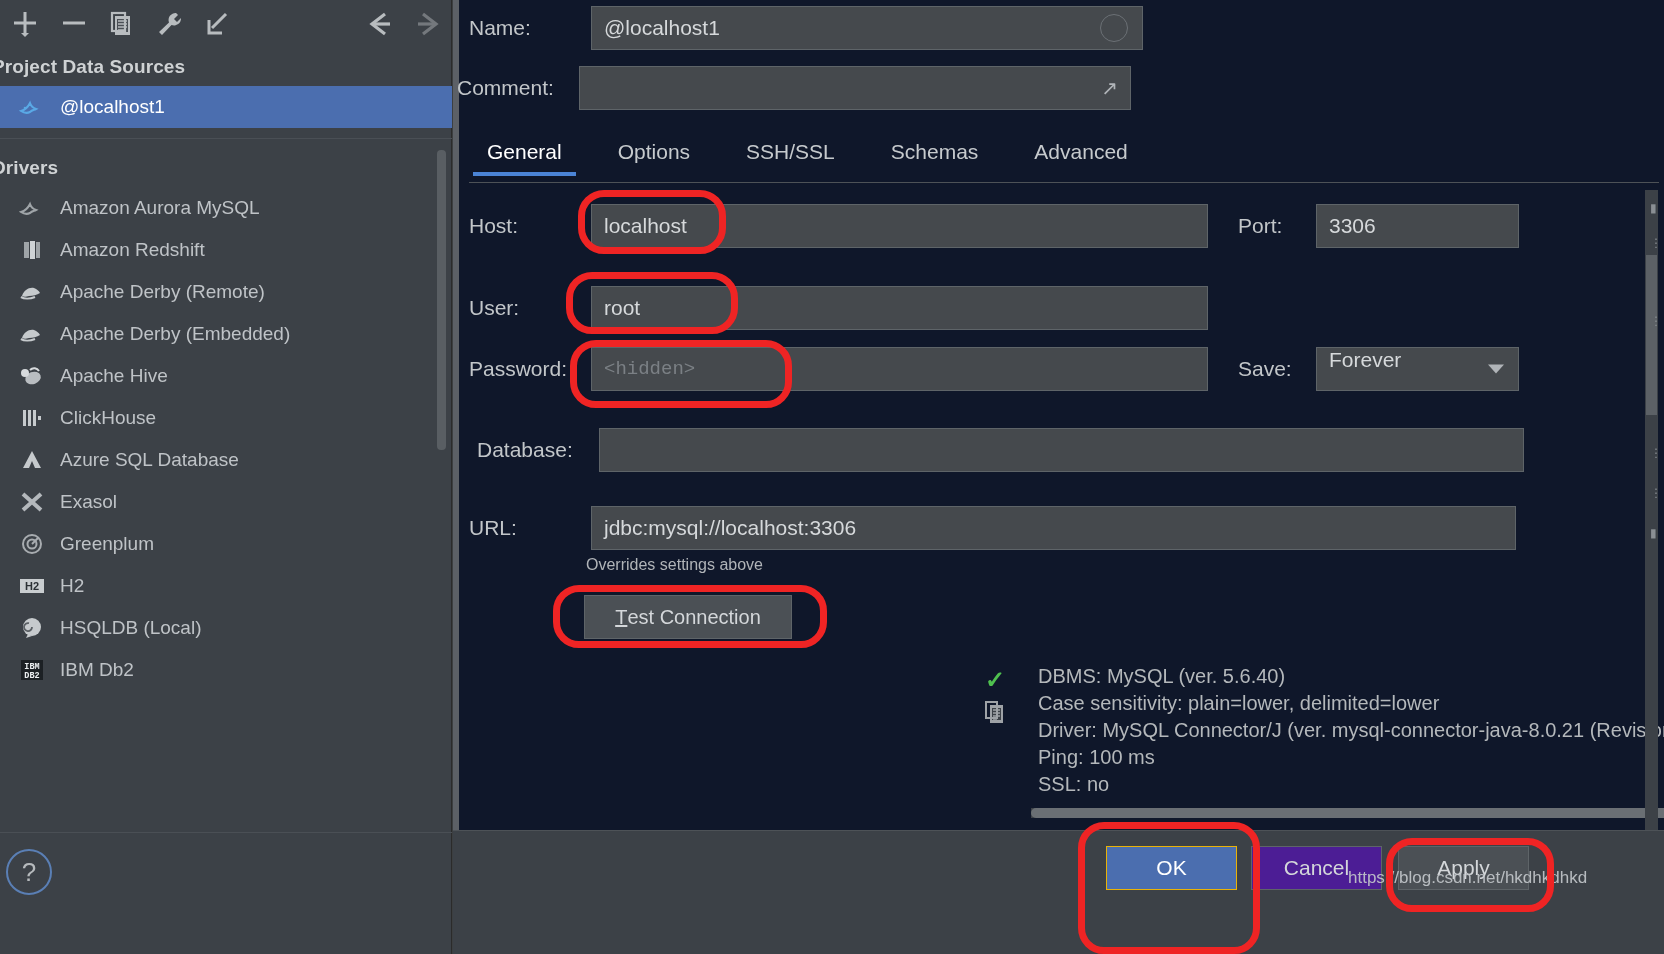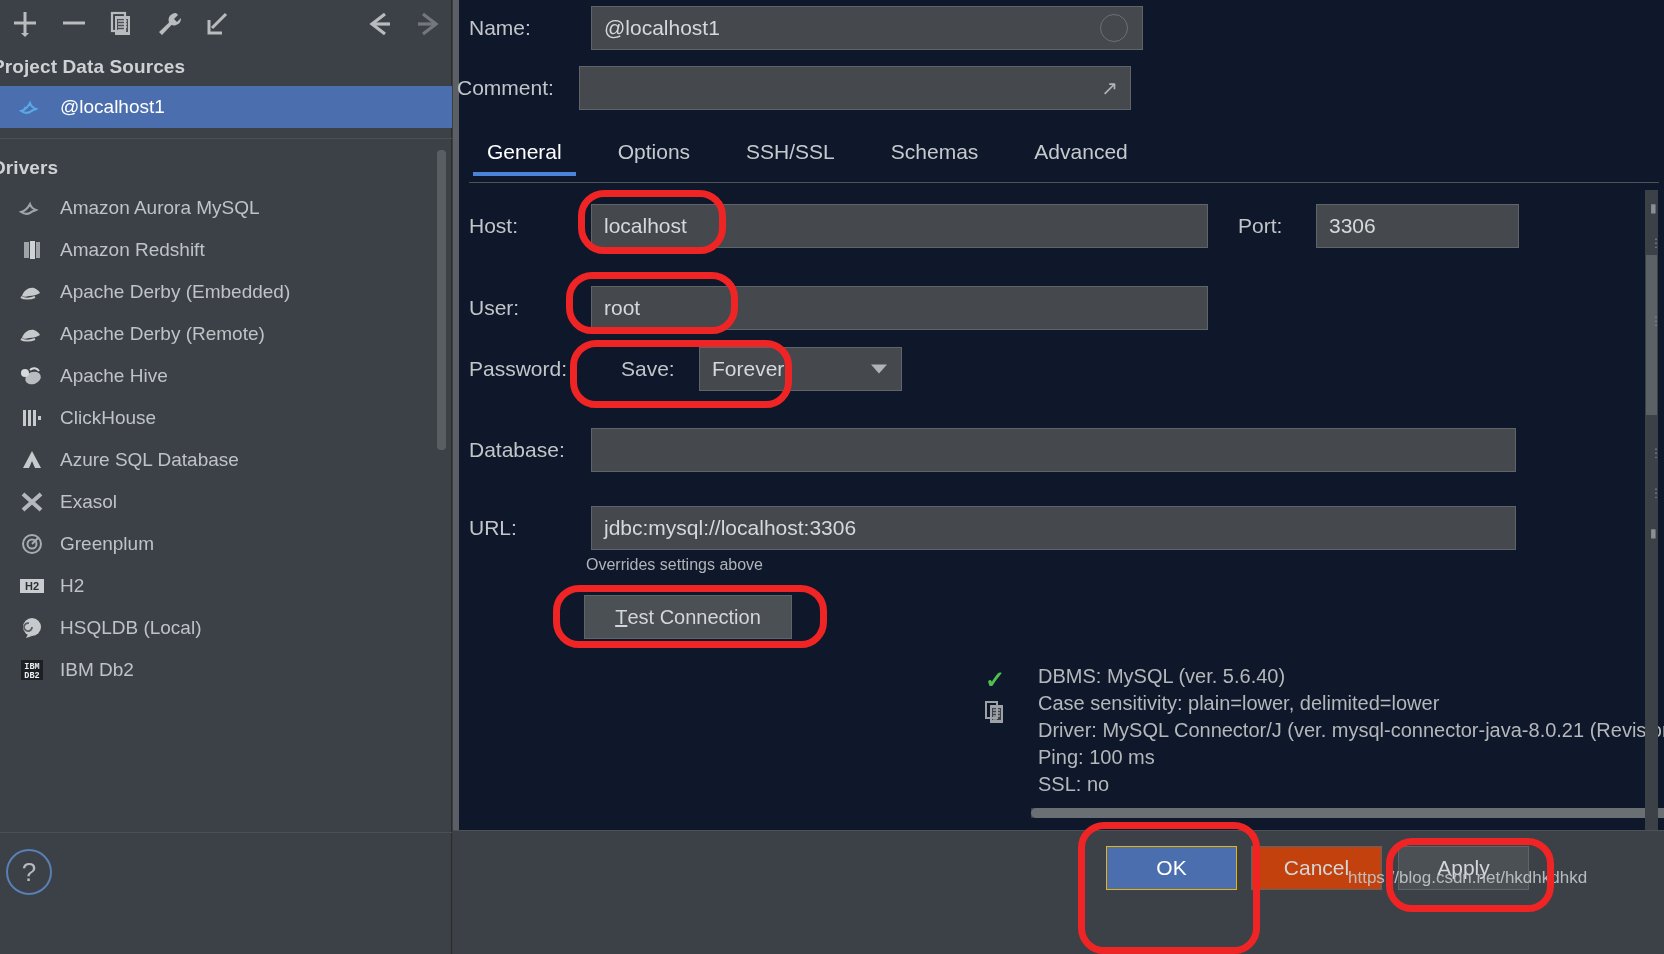--- a/index.html
+++ b/index.html
@@ -167,21 +167,21 @@
     width: 1190px; height: 1px;
     background: #4d5257;
   }
 
   .dropdown {
     background: #45494d;
     border: 1px solid #5e6468;
     color: #d6d9db;
     font-size: 21px;
     height: 44px;
-    display: flex; align-items: center;
+    display: flex; 
     padding: 0 12px;
     position: relative;
   }
   .dropdown .caret {
     position: absolute; right: 14px; top: 50%;
     transform: translateY(-50%);
     width: 0; height: 0;
     border-left: 8px solid transparent;
     border-right: 8px solid transparent;
     border-top: 9px solid #b0b4b8;
@@ -259,21 +259,21 @@
     width: 131px; height: 44px;
     background: #4b6eaf;
     border: 1px solid #eab308;
     color: #ffffff;
     font-size: 21px;
     display: flex; align-items: center; justify-content: center;
   }
   #cancel-button {
     position: absolute; left: 1251px; top: 846px;
     width: 131px; height: 44px;
-    background: #c2410c;
+    background: #4c1d95;
     border: 1px solid #5e6468;
     color: #d4d7da;
     font-size: 21px;
     display: flex; align-items: center; justify-content: center;
   }
   #apply-button {
     position: absolute; left: 1398px; top: 846px;
     width: 131px; height: 44px;
     background: #4b5055;
     border: 1px solid #5e6468;
@@ -389,31 +389,31 @@
       </div>
 
 
       <div class="tree-row">
         <span class="tree-icon">
           <svg width="28" height="22" viewBox="0 0 28 22">
             <path d="M4 15c2-6 7-9 12-8 3 1 5 3 6 5-3 2-7 3-11 3-3 1-5 1-7 0z" fill="#c6cacd"></path>
             <path d="M3 16c3 2 9 2 14 0" stroke="#c6cacd" stroke-width="2.2" fill="none"></path>
           </svg>
         </span>
-        <span class="tree-label">Apache Derby (Embedded)</span>
+        <span class="tree-label">Apache Derby (Remote)</span>
       </div>
 
       <div class="tree-row">
         <span class="tree-icon">
           <svg width="28" height="22" viewBox="0 0 28 22">
             <path d="M4 15c2-6 7-9 12-8 3 1 5 3 6 5-3 2-7 3-11 3-3 1-5 1-7 0z" fill="#c6cacd"></path>
             <path d="M3 16c3 2 9 2 14 0" stroke="#c6cacd" stroke-width="2.2" fill="none"></path>
           </svg>
         </span>
-        <span class="tree-label">Apache Derby (Remote)</span>
+        <span class="tree-label">Apache Derby (Embedded)</span>
       </div>
 
       <div class="tree-row">
         <span class="tree-icon">
           <svg width="28" height="24" viewBox="0 0 28 24">
             <ellipse cx="15" cy="14" rx="8" ry="6" transform="rotate(-20 15 14)" fill="#b9bdc1"></ellipse>
             <circle cx="7" cy="9" r="4" fill="#d7dadd"></circle>
             <path d="M12 6c3-3 7-2 9 1" stroke="#d7dadd" stroke-width="2" fill="none"></path>
           </svg>
         </span>
@@ -556,28 +556,31 @@
 
     <div class="form-row" style="left:16px; top:286px;">
       <span class="form-label" style="width:122px;">User:</span>
       <span class="field" style="width:617px;">
         <span>root</span>
       </span>
     </div>
 
     <div class="form-row" style="left:16px; top:347px;">
       <span class="form-label" style="width:122px;">Password:</span>
+      <span class="field placeholder" style="width:617px;">
+        <span>&lt;hidden&gt;</span>
+      </span>
       <span class="form-label" style="width:78px; margin-left:30px;">Save:</span>
       <span class="dropdown" style="width:203px;">
         <span>Forever</span>
         <span class="caret"></span>
       </span>
     </div>
 
-    <div class="form-row" style="left:16px; top:428px;">
+    <div class="form-row" style="left:24px; top:428px;">
       <span class="form-label" style="width:122px;">Database:</span>
       <span class="field" style="width:925px;">
         <span></span>
       </span>
     </div>
 
     <div class="form-row" style="left:16px; top:506px;">
       <span class="form-label" style="width:122px;">URL:</span>
       <span class="field" style="width:925px;">
         <span>jdbc:mysql://localhost:3306</span>

